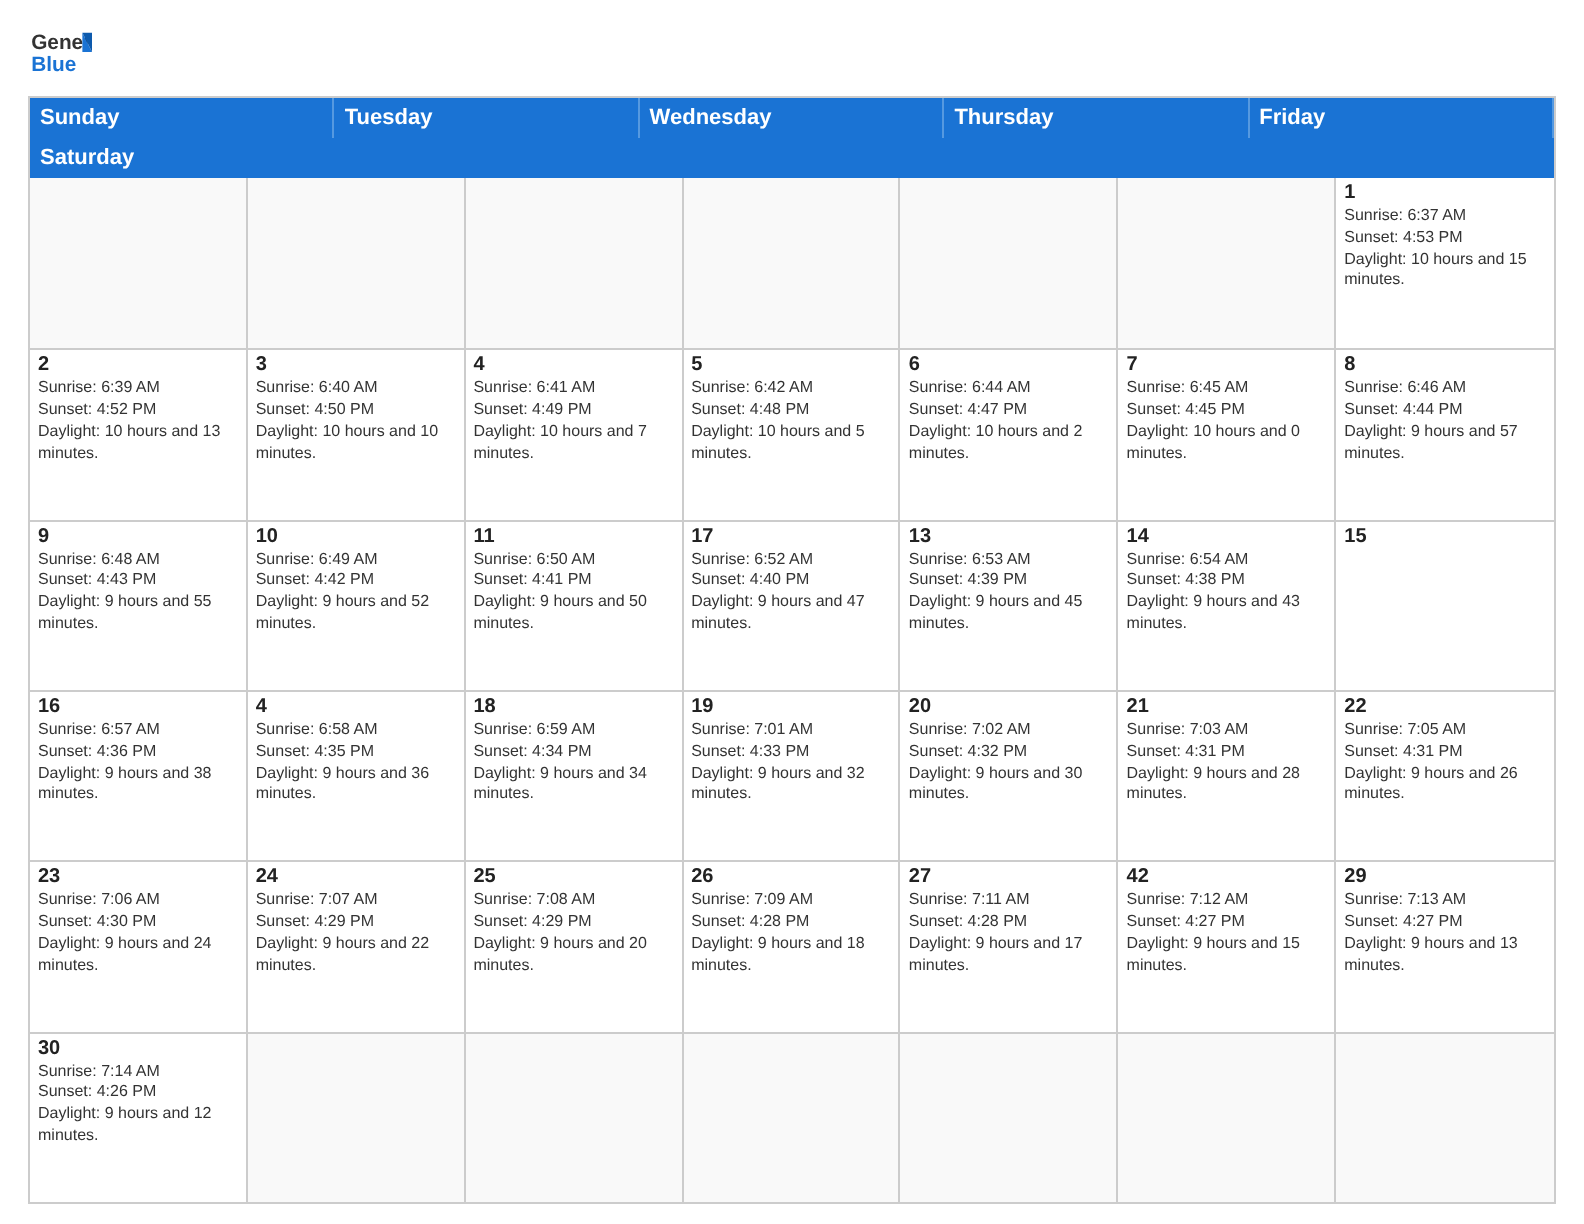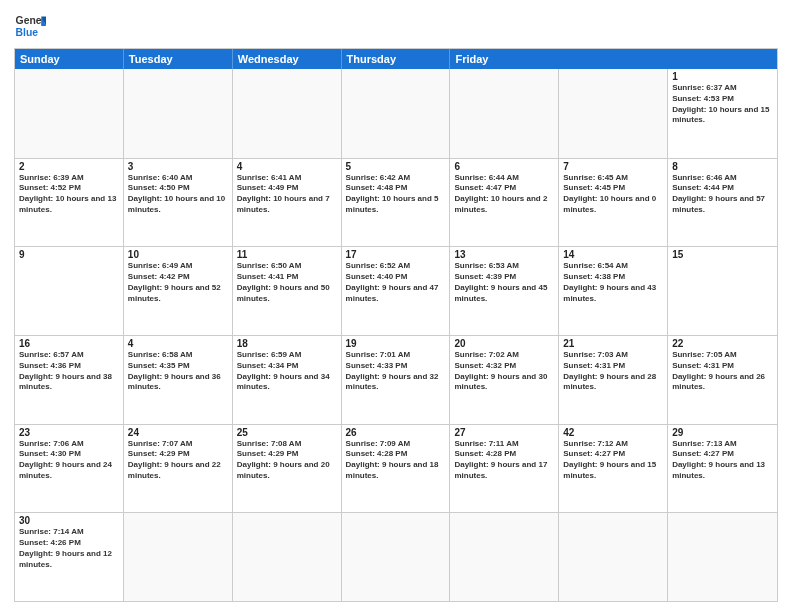--- a/index.html
+++ b/index.html
@@ -57,21 +57,21 @@
 
     .calendar {
       flex: 1;
       display: flex;
       flex-direction: column;
       border: 1px solid #ccc;
     }
 
     .cal-header {
       display: grid;
-      grid-template-columns: repeat(7, 1fr);
+      grid-template-columns: repeat(5, 1fr);
       background: #1a73d4;
     }
 
     .cal-header-cell {
       color: #fff;
       font-size: 11px;
       font-weight: bold;
       padding: 4px 5px;
       text-align: left;
       border-right: 1px solid #5599e0;
@@ -120,21 +120,20 @@
       font-weight: bold;
       color: #222;
       margin-bottom: 1px;
       display: block;
     }
 
     .cal-cell .sun-info {
       font-size: 8px;
       color: #333;
       line-height: 1.35;
-      font-weight: bold;
     }
   </style>
 </head>
 <body>
 
 <div class="page">
   <div class="header">
     <div class="logo">
       <svg class="logo-icon" viewBox="0 0 40 40">
         <text x="2" y="18" font-size="13" font-weight="bold" fill="#333" font-family="Arial">General</text>
@@ -149,20 +148,21 @@
     </div>
   </div>
 
   <div class="calendar">
     <div class="cal-header" id="cal-header">
         <div class="cal-header-cell">Sunday</div>
         <div class="cal-header-cell">Tuesday</div>
         <div class="cal-header-cell">Wednesday</div>
         <div class="cal-header-cell">Thursday</div>
         <div class="cal-header-cell">Friday</div>
+        <div class="cal-header-cell">Saturday</div>
       </div>
     <div class="cal-body" id="cal-body">
         <div class="cal-row">
           <div class="cal-cell empty"></div>
           <div class="cal-cell empty"></div>
           <div class="cal-cell empty"></div>
           <div class="cal-cell empty"></div>
           <div class="cal-cell empty"></div>
           <div class="cal-cell empty"></div>
           <div class="cal-cell">
@@ -196,20 +196,21 @@
             <div class="sun-info">Sunrise: 6:45 AM<br>Sunset: 4:45 PM<br>Daylight: 10 hours and 0 minutes.</div>
           </div>
           <div class="cal-cell">
             <span class="day-num">8</span>
             <div class="sun-info">Sunrise: 6:46 AM<br>Sunset: 4:44 PM<br>Daylight: 9 hours and 57 minutes.</div>
           </div>
         </div>
         <div class="cal-row">
           <div class="cal-cell">
             <span class="day-num">9</span>
+            <div class="sun-info">Sunrise: 6:48 AM<br>Sunset: 4:43 PM<br>Daylight: 9 hours and 55 minutes.</div>
           </div>
           <div class="cal-cell">
             <span class="day-num">10</span>
             <div class="sun-info">Sunrise: 6:49 AM<br>Sunset: 4:42 PM<br>Daylight: 9 hours and 52 minutes.</div>
           </div>
           <div class="cal-cell">
             <span class="day-num">11</span>
             <div class="sun-info">Sunrise: 6:50 AM<br>Sunset: 4:41 PM<br>Daylight: 9 hours and 50 minutes.</div>
           </div>
           <div class="cal-cell">

